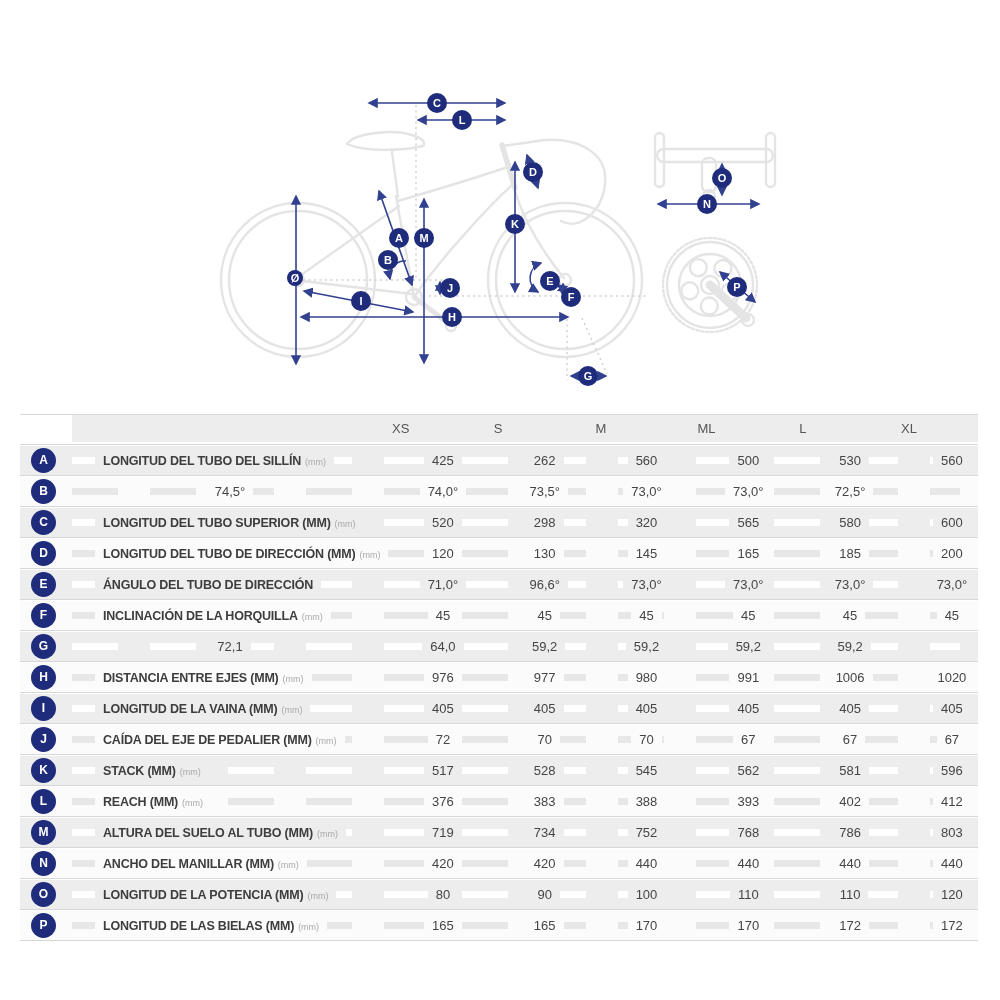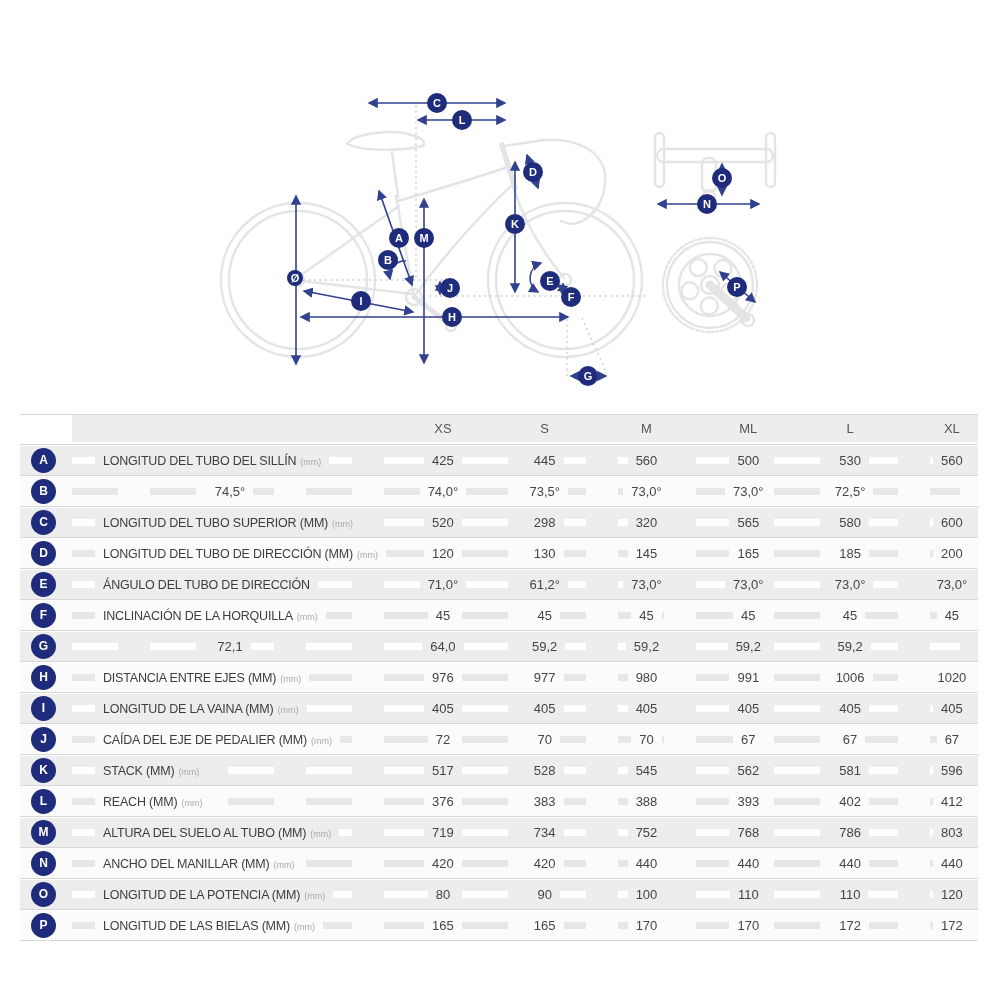--- a/index.html
+++ b/index.html
@@ -15,34 +15,34 @@
   .bike-thick{stroke:var(--bike);stroke-width:5.5;fill:none;stroke-linecap:round;}
   .ann{stroke:var(--nav);stroke-width:1.6;fill:none;}
   .dot{stroke:var(--dot);stroke-width:1.4;stroke-dasharray:2 3.5;fill:none;}
   .mk-c{fill:var(--badge);}
   .mk-t{fill:#fff;font-weight:bold;font-size:11px;text-anchor:middle;font-family:"Liberation Sans",sans-serif;}
   
   .geo-table{position:absolute;top:414px;left:20px;width:958px;font-family:"Liberation Sans",sans-serif;}
   .g-head{display:grid;grid-template-columns:48px 324px repeat(6,101.8px);height:27px;line-height:27px;
           background:linear-gradient(to right,#fff 52px,var(--hdr) 52px);
           border-top:1px solid var(--sep);border-bottom:2px solid #fff;}
-  .g-head .h-cell{text-align:center;font-size:13px;color:#555;}
+  .g-head .h-cell{text-align:left;font-size:13px;color:#555;}
   .g-row{position:relative;display:grid;grid-template-columns:48px 324px repeat(6,101.8px);
          height:30px;border-top:1px solid var(--sep);box-shadow:inset 0 1px 0 #fff;}
   .g-row.odd{--rowbg:var(--rowg);--dash:#ffffff;background:var(--rowg);}
   .g-row.even{--rowbg:var(--roww);--dash:#e7e7e7;background:var(--roww);}
   .g-row::before{content:"";position:absolute;left:52px;width:888px;top:calc(50% - 3px);height:7px;
          background:repeating-linear-gradient(90deg,var(--dash) 0 46px,transparent 46px 78px);}
   .cell{position:relative;display:flex;align-items:center;}
   .badge-cell{justify-content:flex-start;}
   .row-badge{width:25px;height:25px;margin-left:11px;border-radius:50%;background:var(--badge);
          color:#fff;font-weight:bold;font-size:12px;display:flex;align-items:center;justify-content:center;}
   .label-cell .mask,.val-cell .mask{position:relative;background:var(--rowbg);padding:0 8px;}
   .label-cell{justify-content:flex-start;padding-left:27px;}
-  .lbl{font-size:12.5px;font-weight:normal;color:#3d3d3d;letter-spacing:-0.2px;white-space:nowrap;}
+  .lbl{font-size:12.5px;font-weight:bold;color:#3d3d3d;letter-spacing:-0.2px;white-space:nowrap;}
   .unit{font-size:9px;color:#a9a9a9;margin-left:4px;font-weight:normal;}
   .val-cell{justify-content:center;}
   .val{font-size:13px;color:#454545;white-space:nowrap;}
   .t-bottom{border-top:1px solid var(--sep);height:0;}
 </style>
 </head>
 <body>
 
 <div class="page">
 
@@ -216,21 +216,21 @@
           <div class="cell badge-cell">
             <span class="row-badge">A</span>
           </div>
           <div class="cell label-cell">
             <span class="mask"><span class="lbl">LONGITUD DEL TUBO DEL SILLÍN</span><span class="unit">(mm)</span></span>
           </div>
           <div class="cell val-cell">
             <span class="mask val">425</span>
           </div>
           <div class="cell val-cell">
-            <span class="mask val">445</span>
+            <span class="mask val">262</span>
           </div>
           <div class="cell val-cell">
             <span class="mask val">560</span>
           </div>
           <div class="cell val-cell">
             <span class="mask val">500</span>
           </div>
           <div class="cell val-cell">
             <span class="mask val">530</span>
           </div>
@@ -317,21 +317,21 @@
           <div class="cell badge-cell">
             <span class="row-badge">E</span>
           </div>
           <div class="cell label-cell">
             <span class="mask"><span class="lbl">ÁNGULO DEL TUBO DE DIRECCIÓN</span></span>
           </div>
           <div class="cell val-cell">
             <span class="mask val">71,0°</span>
           </div>
           <div class="cell val-cell">
-            <span class="mask val">61,2°</span>
+            <span class="mask val">96,6°</span>
           </div>
           <div class="cell val-cell">
             <span class="mask val">73,0°</span>
           </div>
           <div class="cell val-cell">
             <span class="mask val">73,0°</span>
           </div>
           <div class="cell val-cell">
             <span class="mask val">73,0°</span>
           </div>

